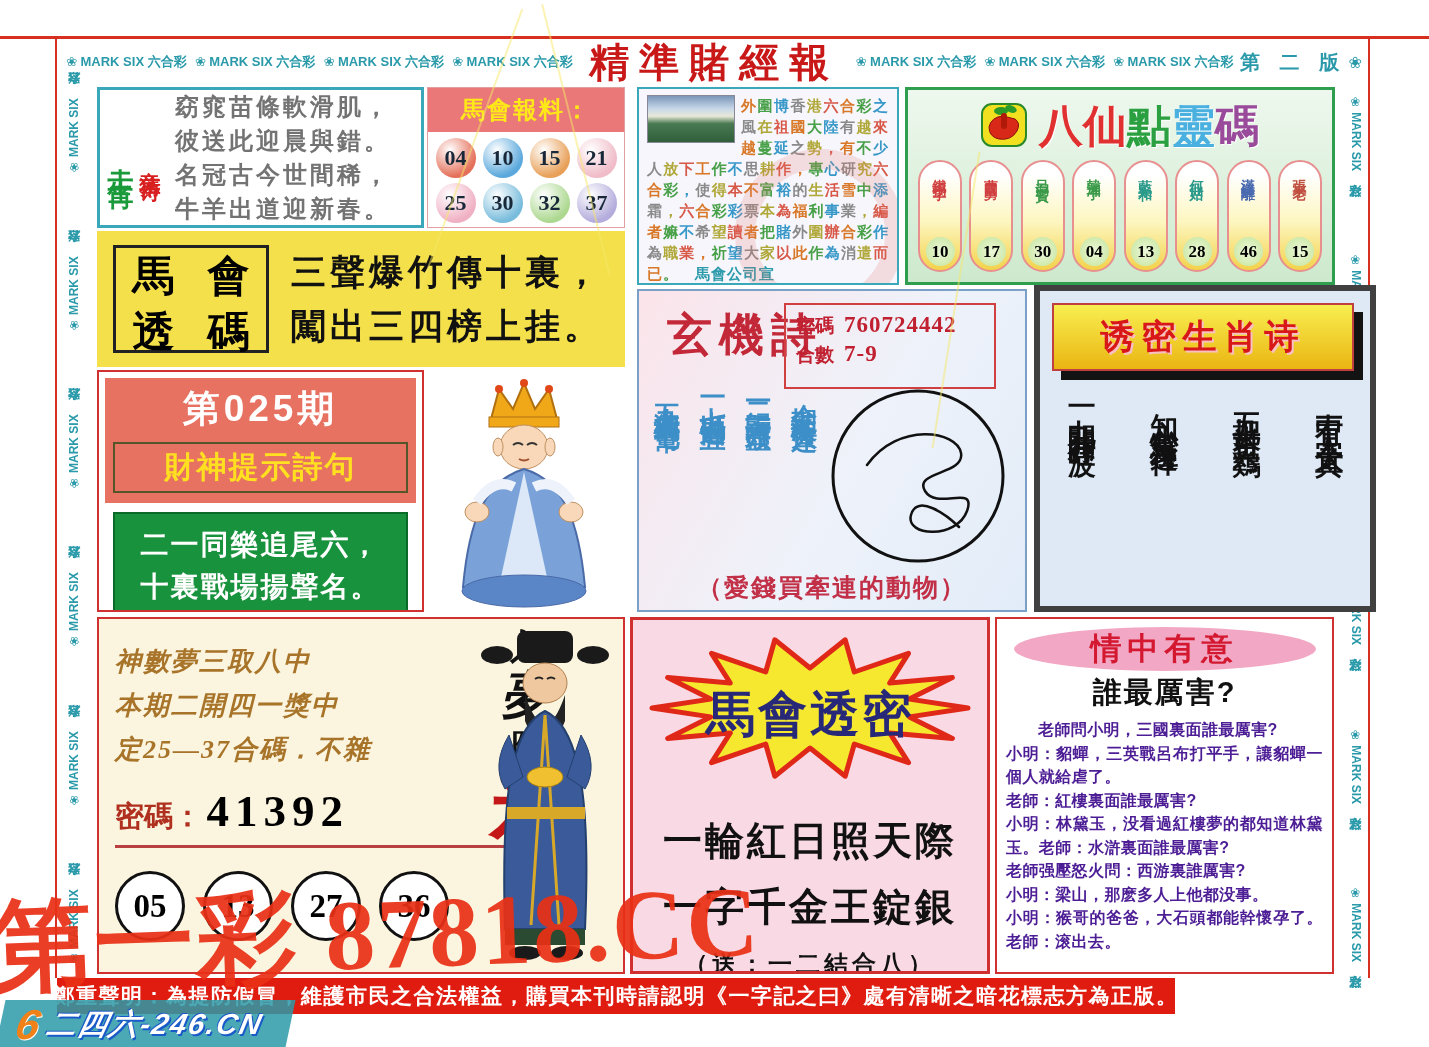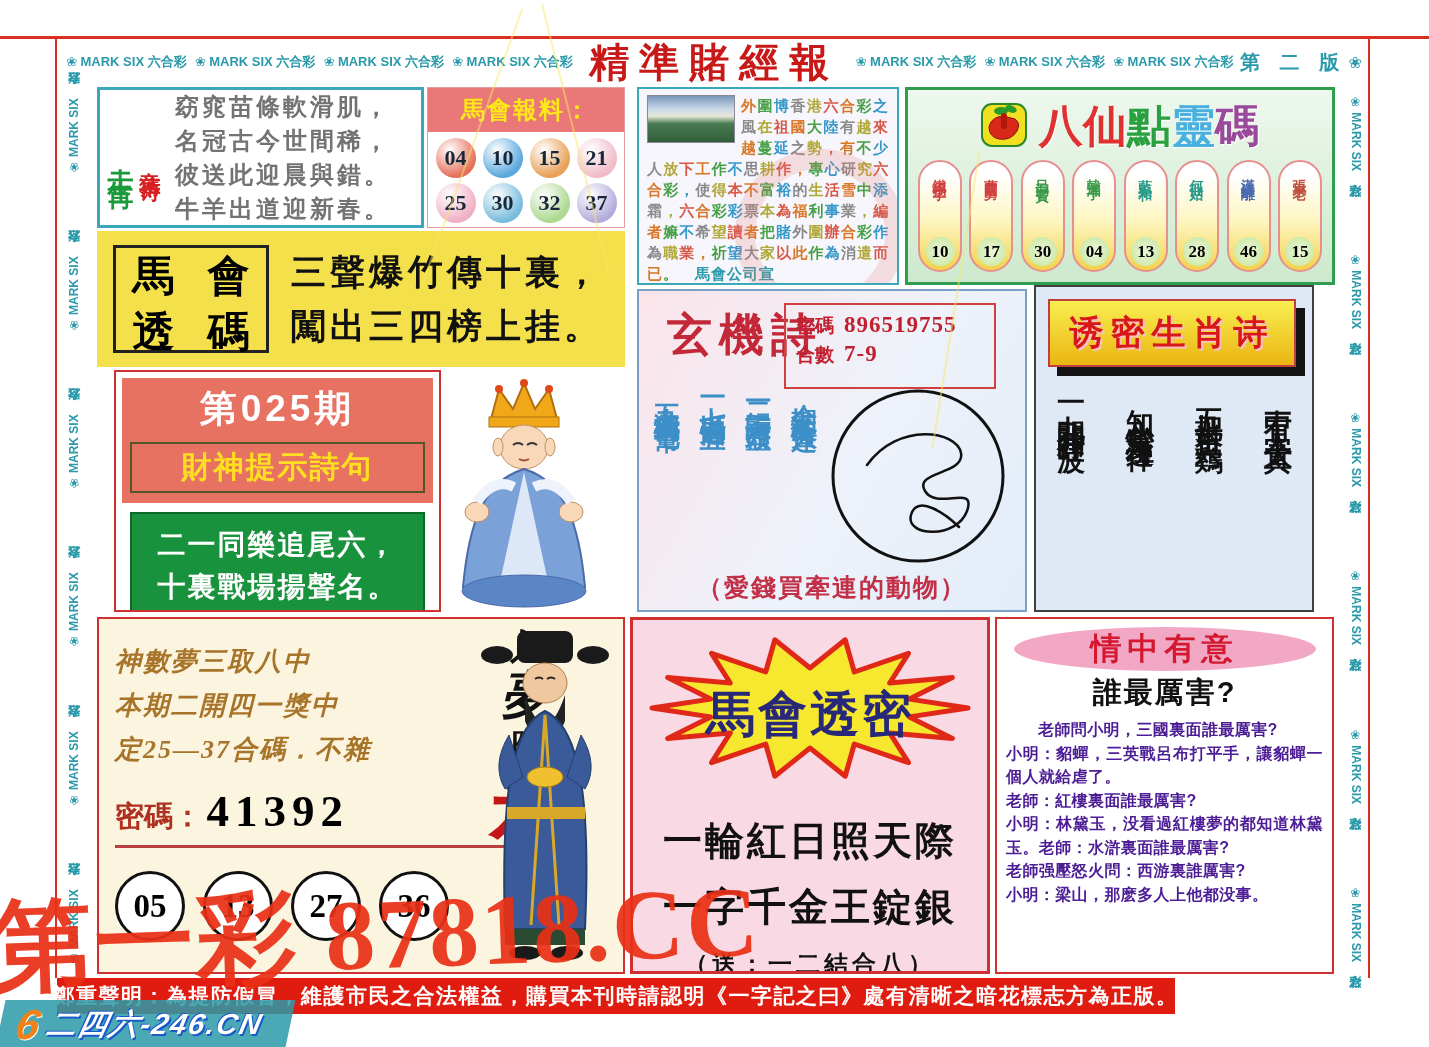--- a/index.html
+++ b/index.html
@@ -60,21 +60,21 @@
            font-family:"Liberation Serif","DejaVu Serif",serif;}
   
   #touma{left:97px;top:231px;width:528px;height:136px;background:#f4e04a;display:flex;align-items:center;
          padding:8px 16px;gap:22px;}
   #touma-box{border:3px solid #222;width:150px;height:102px;display:grid;grid-template-columns:1fr 1fr;
              place-items:center;font-size:42px;font-weight:bold;flex:none;
              font-family:"Liberation Serif","DejaVu Serif",serif;}
   #touma-lines p{margin:7px 0;font-size:35px;font-weight:bold;letter-spacing:4px;color:#111;white-space:nowrap;
              font-family:"Liberation Serif","DejaVu Serif",serif;}
   
-  #issue{left:114px;top:370px;width:327px;height:242px;border:2px solid #d03030;background:#fff;padding:6px;}
+  #issue{left:97px;top:370px;width:327px;height:242px;border:2px solid #d03030;background:#fff;padding:6px;}
   #issue-top{background:#e87262;padding:6px 8px 10px;}
   #issue-no{color:#fff;font-size:37px;font-weight:bold;text-align:center;letter-spacing:4px;margin:0 0 8px;}
   #issue-sub{border:2px solid #55552a;color:#ffe020;font-size:30px;font-weight:bold;text-align:center;
              padding:3px 0;letter-spacing:2px;}
   #issue-poem{margin:9px 8px 0;background:#18923c;border:2px solid #0a6a28;padding:8px 4px;text-align:center;}
   #issue-poem p{color:#fff;font-size:28px;font-weight:bold;margin:4px 0;letter-spacing:2px;white-space:nowrap;}
   
   #buddha{left:424px;top:370px;width:200px;height:242px;display:flex;align-items:flex-end;justify-content:center;}
   
   #xuanji{left:637px;top:289px;width:390px;height:323px;border:2px solid #7aa0c8;
@@ -86,21 +86,21 @@
   #xj-box .row{display:flex;align-items:baseline;gap:10px;margin:2px 0;}
   #xj-box .lab{color:#c02030;font-weight:bold;font-size:19px;}
   #xj-box .val{color:#c02030;font-weight:bold;font-size:23px;letter-spacing:1px;
                font-family:"Liberation Serif","DejaVu Serif",serif;}
   #xj-cols{position:absolute;left:14px;top:92px;height:212px;display:flex;flex-direction:row-reverse;gap:17px;}
   #xj-cols .col{writing-mode:vertical-rl;font-size:26px;font-weight:bold;color:#3d8fc8;letter-spacing:4px;line-height:1.1;}
   #xj-circle{position:absolute;right:18px;top:96px;}
   #xj-hint{position:absolute;left:0;right:0;bottom:6px;text-align:center;color:#c23048;font-size:25px;
            font-weight:bold;letter-spacing:2px;}
   
-  #secret{left:1034px;top:285px;width:280px;height:327px;border:2px solid #404040;background:#dfe9f6;}
+  #secret{left:1034px;top:285px;width:342px;height:327px;border:6px solid #404040;background:#dfe9f6;}
   #secret-banner{position:relative;margin:12px 16px 0 12px;background:linear-gradient(180deg,#f8ef50,#eab512);
                  border:2px solid #c04040;box-shadow:9px 9px 0 #131313;padding:9px 2px;text-align:center;}
   #secret-title{font-size:34px;font-weight:bold;color:#d81818;letter-spacing:7px;text-shadow:2px 2px 0 #f8c0c0;}
   #secret-cols{display:flex;flex-direction:row-reverse;justify-content:space-around;margin-top:20px;height:240px;}
   #secret-cols .col{writing-mode:vertical-rl;font-size:28px;font-weight:bold;color:#111;letter-spacing:6px;
                  line-height:1;font-family:"Liberation Serif","DejaVu Serif",serif;}
   
   #dream{left:97px;top:617px;width:528px;height:357px;border:2px solid #d03030;background:#fbf5df;}
   #dream-left{position:absolute;left:16px;top:16px;width:370px;}
   #dream-left .d-line{color:#a8742a;font-size:26px;font-weight:bold;font-style:italic;margin:9px 0;
@@ -192,22 +192,22 @@
     <span class="vbrand">❀ MARK SIX 六合彩</span>
     <span class="vbrand">❀ MARK SIX 六合彩</span>
     <span class="vbrand">❀ MARK SIX 六合彩</span>
   </div>
 
 <div id="zodiac" class="blk">
   <div id="z-green" class="z-col">十二生肖</div>
   <div id="z-red" class="z-col">竞猜诗</div>
   <div id="z-poem">
       <p>窈窕苗條軟滑肌，</p>
+      <p>彼送此迎晨與錯。</p>
       <p>名冠古今世間稀，</p>
-      <p>彼送此迎晨與錯。</p>
       <p>牛羊出道迎新春。</p>
     </div>
 </div>
 
 <div id="club" class="blk">
   <div id="club-head">馬會報料：</div>
   <div id="club-body">
       <div class="ball" style="background: radial-gradient(circle at 35% 30%, rgba(255, 255, 255, 0.85), rgb(228, 112, 90) 70%);">04</div>
       <div class="ball" style="background: radial-gradient(circle at 35% 30%, rgba(255, 255, 255, 0.85), rgb(90, 168, 220) 70%);">10</div>
       <div class="ball" style="background: radial-gradient(circle at 35% 30%, rgba(255, 255, 255, 0.85), rgb(232, 160, 88) 70%);">15</div>
@@ -319,21 +319,21 @@
     <path d="M132,125 Q115,100 95,110" stroke="#eef2fa" stroke-width="10" fill="none"></path>
     <ellipse cx="85" cy="214" rx="62" ry="16" fill="#5a86c8" stroke="#4a6aa8"></ellipse>
   </svg>
 </div>
 
 <div id="xuanji" class="blk">
   <div id="xj-title">玄機詩</div>
   <div id="xj-box">
     <div class="row">
       <span class="lab">密碼</span>
-      <span class="val">896519755</span>
+      <span class="val">760724442</span>
     </div>
     <div class="row">
       <span class="lab">合數</span>
       <span class="val">7-9</span>
     </div>
   </div>
   <div id="xj-cols">
       <div class="col">今期紅波行大運</div>
       <div class="col">二一歸天方盡頭</div>
       <div class="col">一七出碼追四五</div>
@@ -426,20 +426,21 @@
     <span id="joke-title">情中有意</span>
   </div>
   <div id="joke-heading">誰最厲害?</div>
   <div id="joke-body">
       <p>老師問小明，三國裏面誰最厲害?</p>
       <p>小明：貂蟬，三英戰呂布打平手，讓貂蟬一個人就給虐了。</p>
       <p>老師：紅樓裏面誰最厲害?</p>
       <p>小明：林黛玉，没看過紅樓夢的都知道林黛玉。老師：水滸裏面誰最厲害?</p>
       <p>老師强壓怒火問：西游裏誰厲害?</p>
       <p>小明：梁山，那麽多人上他都没事。</p>
+      <p>小明：猴哥的爸爸，大石頭都能幹懷孕了。老師：滚出去。</p>
     </div>
 </div>
 
 <div id="bottom-bar">
   <span>鄭重聲明：為提防假冒，維護市民之合法權益，購買本刊時請認明《一字記之曰》處有</span>
   <span class="hl">清晰之暗花標志</span>
   <span>方為正版。</span>
 </div>
 
 <div id="wm-big">第一彩 87818.CC</div>

